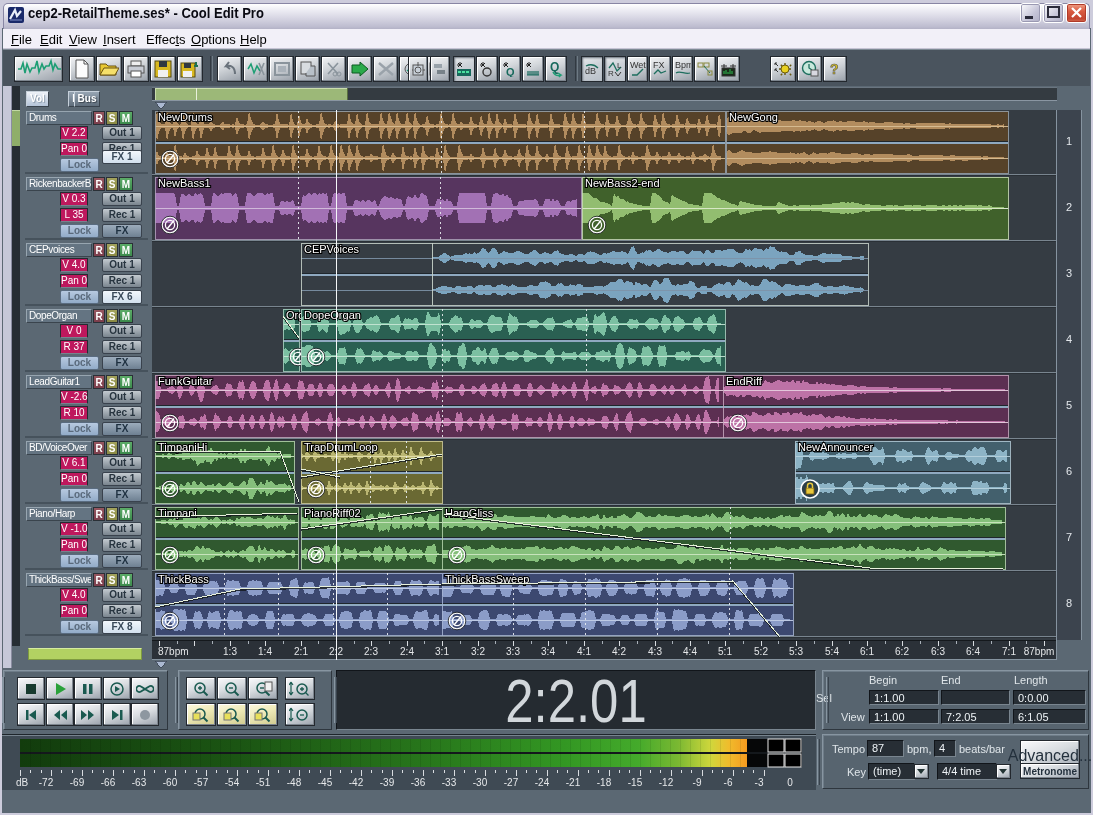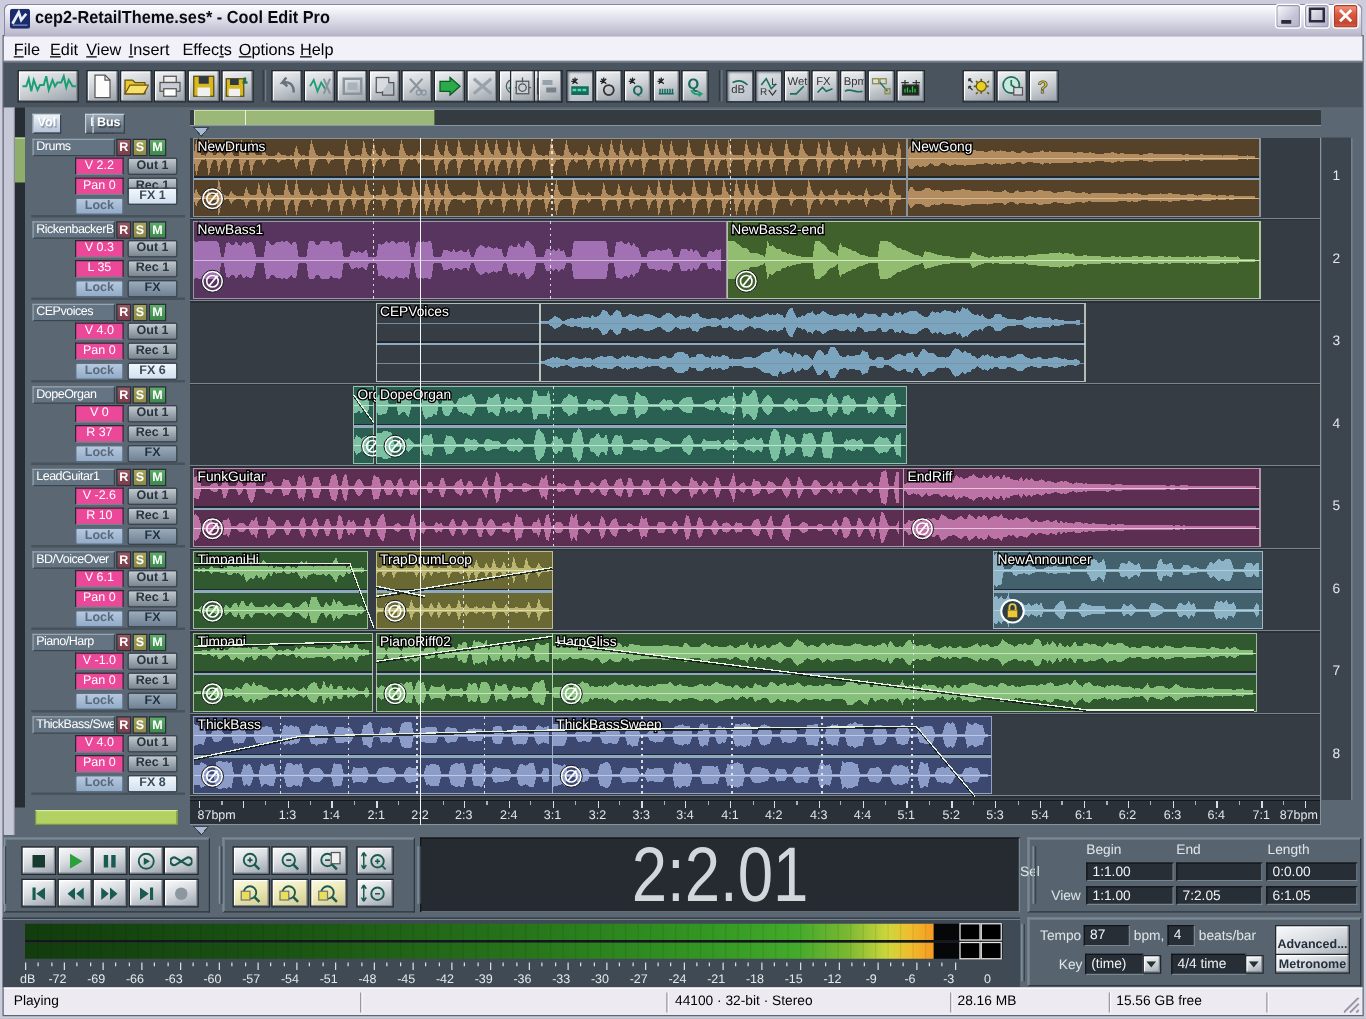--- a/index.html
+++ b/index.html
@@ -32,21 +32,21 @@
 .tab.on { background:linear-gradient(#eef2f8,#b4c4d8); text-shadow:1px 1px 1px #8898a8; }
 .tblk { position:absolute; left:25px; width:123px; height:64px; border-bottom:2px solid #46525c; }
 .tname { position:absolute; left:1px; top:1px; width:66px; height:14px; background:#647482; border:1px solid #97a5b0;
   border-bottom-color:#3a444d; border-right-color:#3a444d; color:#fff; font-size:10px; letter-spacing:-0.4px; line-height:12px; padding-left:2px;
   white-space:nowrap; overflow:hidden; }
 .trsm { position:absolute; top:1px; width:12px; height:14px; font-size:10px; font-weight:bold; color:#fff; text-align:center;
   line-height:14px; border:1px solid #2a3036; }
 .trsm.r { left:68px; background:linear-gradient(#96565f,#7b3d4b); }
 .trsm.s { left:81px; background:linear-gradient(#a3a35c,#8a8a44); }
 .trsm.m { left:94px; width:14px; background:linear-gradient(#5cac68,#3c8a4c); }
-.tbox { position:absolute; left:35px; width:39px; height:14px; background:#ec4899; border:1px solid #252b31;
+.tbox { position:absolute; left:35px; width:28px; height:14px; background:#be185d; border:1px solid #252b31;
   border-bottom-color:#77838e; color:#fff; font-size:10px; text-align:center; line-height:12px; white-space:nowrap;}
 .tbtn { position:absolute; left:77px; width:40px; height:14px; background:linear-gradient(#c3cad0,#79848e);
   border:1px solid #39424d; border-radius:2px; color:#27343f; font-size:10px; font-weight:bold; text-align:center; line-height:12px; }
 .tlock { position:absolute; left:35px; width:39px; height:14px; background:linear-gradient(#b7c9e0,#92abc8);
   border:1px solid #5a6c80; border-radius:2px; color:#5a6a7c; font-size:10px; font-weight:bold; text-align:center; line-height:12px; }
 .fxn { position:absolute; left:77px; width:40px; height:14px; background:linear-gradient(#9cacbc,#6e8092);
   border:1px solid #39424d; border-radius:2px; color:#1e3040; font-size:10px; font-weight:bold; text-align:center; line-height:12px; }
 .fxp { position:absolute; left:77px; width:40px; height:14px; background:linear-gradient(#f2f7fc,#d2e0ee);
   border:1px solid #39424d; border-radius:2px; color:#3a4a5a; font-size:10px; font-weight:bold; text-align:center; line-height:12px; }
 #numgutter { position:absolute; left:1056px; top:110px; width:26px; height:530px; background:#3c444e; border-right:1px solid #8694a0; border-left:1px solid #8694a0; }
@@ -1140,41 +1140,27 @@
       <text x="726" y="52" font-size="10" fill="#e6e8ea" text-anchor="middle" font-family="Liberation Sans">-6</text>
       <text x="757" y="52" font-size="10" fill="#e6e8ea" text-anchor="middle" font-family="Liberation Sans">-3</text>
       <text x="788" y="52" font-size="10" fill="#e6e8ea" text-anchor="middle" font-family="Liberation Sans">0</text>
 </svg>
 <div class="panel" style="left:822px;top:734px;width:267px;height:55px"></div>
 <div class="svlabel" style="left:832px;top:743px">Tempo</div>
 <div class="svbox" style="left:867px;top:740px;width:37px;height:17px">87</div>
 <div class="svlabel" style="left:907px;top:743px">bpm,</div>
 <div class="svbox" style="left:934px;top:740px;width:22px;height:17px">4</div>
 <div class="svlabel" style="left:959px;top:743px">beats/bar</div>
-<div class="pbtn" style="left:1020px;top:740px;width:60px;height:31px;font-size:10px;font-weight:bold;color:#23303c">Advanced...</div>
+<div class="pbtn" style="left:1020px;top:740px;width:60px;height:31px;font-size:16px;font-weight:normal;color:#23303c">Advanced...</div>
 <div class="svlabel" style="left:847px;top:766px">Key</div>
 <div class="svbox" style="left:868px;top:763px;width:47px;height:17px">(time)</div>
 <div class="pbtn" style="left:914px;top:764px;width:15px;height:15px">
       <svg width="9" height="6">
         <path d="M0 0 h8 l-4 5 z" fill="#233"></path>
       </svg>
     </div>
 <div class="svbox" style="left:937px;top:763px;width:60px;height:17px">4/4 time</div>
 <div class="pbtn" style="left:996px;top:764px;width:15px;height:15px">
       <svg width="9" height="6">
         <path d="M0 0 h8 l-4 5 z" fill="#233"></path>
       </svg>
     </div>
 <div class="pbtn" style="left:1020px;top:763px;width:60px;height:16px;font-size:10px;font-weight:bold;color:#23303c">Metronome</div>
-<div id="statusbar">
-      <span class="abs" style="left:8px;top:4px">Playing</span>
-      <div class="sdiv" style="left:285px"></div>
-      <div class="sdiv" style="left:530px"></div>
-      <span class="abs" style="left:537px;top:4px">44100 · 32-bit · Stereo</span>
-      <div class="sdiv" style="left:757px"></div>
-      <span class="abs" style="left:763px;top:4px">28.16 MB</span>
-      <div class="sdiv" style="left:884px"></div>
-      <span class="abs" style="left:890px;top:4px">15.56 GB free</span>
-      <div class="sdiv" style="left:1010px"></div>
-      <svg class="abs" style="left:1072px;top:7px" width="13" height="13">
-        <path d="M12 0 L0 12 M12 5 L5 12 M12 10 L10 12" stroke="#9a97a8" stroke-width="1.5"></path>
-      </svg>
-    </div>
 </div>
 </body></html>

